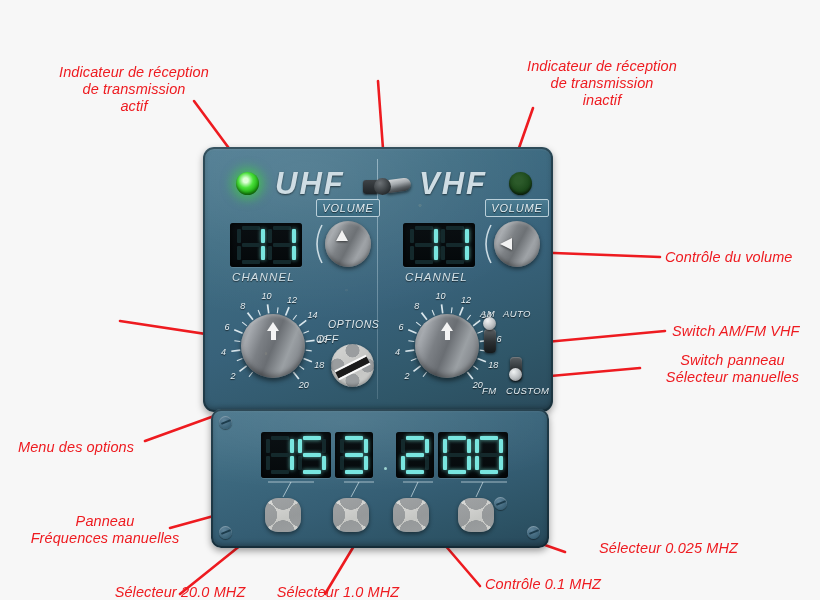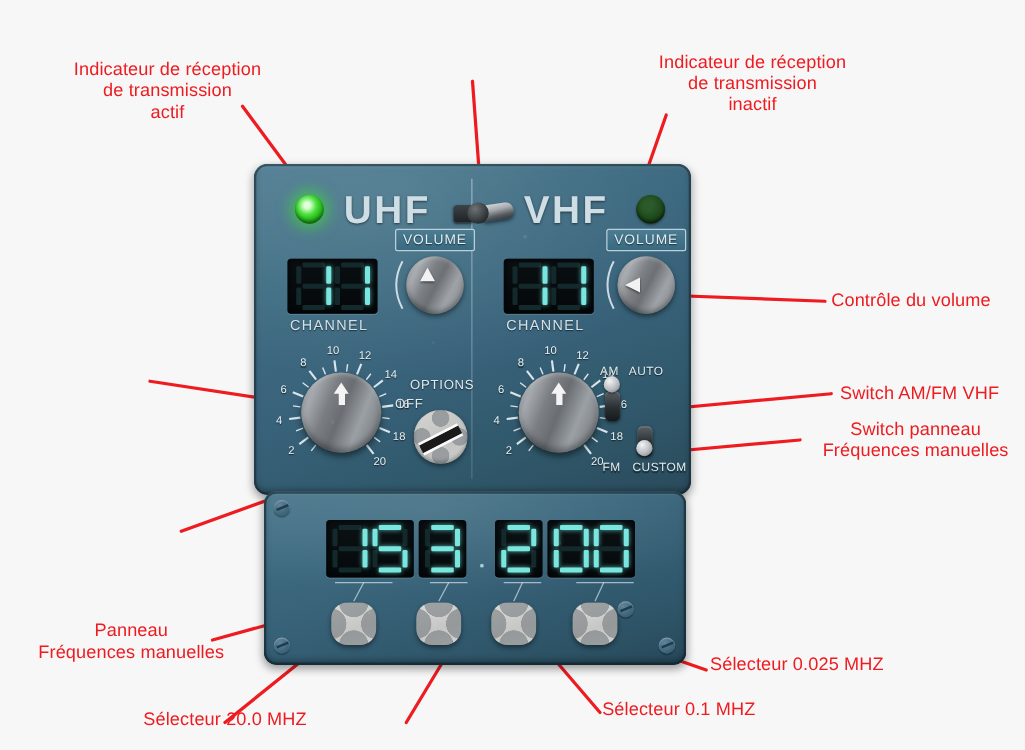--- a/index.html
+++ b/index.html
@@ -4,21 +4,21 @@
 <title>Radio Panel Annotated Diagram</title>
 <style>
   html,body{margin:0;padding:0;}
   body{
     width:820px;height:600px;
     background:#f7f7f7;
     font-family:"Liberation Sans", sans-serif;
     position:relative;
     overflow:hidden;
   }
-  #stage{position:absolute;left:0;top:0;width:820px;height:428px;}
+  #stage{position:absolute;left:0;top:16px;width:820px;height:428px;font-style:italic;}
 
   
   .callout{
     position:absolute;
     color:#ee1b20;
     font-size:14.5px;
     line-height:17px;
     white-space:pre-line;
     letter-spacing:.1px;
   }
@@ -316,26 +316,28 @@
 
   <div class="callout ctr" style="left:44px;top:48px;width:180px;">Indicateur de réception
 de transmission
 actif</div>
   <div class="callout ctr" style="left:508px;top:42px;width:188px;">Indicateur de réception
 de transmission
 inactif</div>
   <div class="callout lft" style="left:665px;top:233px;width:160px;">Contrôle du volume</div>
   <div class="callout lft" style="left:672px;top:307px;width:150px;">Switch AM/FM VHF</div>
   <div class="callout ctr" style="left:645px;top:336px;width:175px;">Switch panneau
-Fréquences manuelles</div>
+Sélecteur manuelles</div>
+  <div class="callout lft" style="left:18px;top:423px;width:160px;">Menu des options</div>
   <div class="callout ctr" style="left:20px;top:497px;width:170px;">Panneau
 Fréquences manuelles</div>
   <div class="callout ctr" style="left:100px;top:568px;width:160px;">Sélecteur 20.0 MHZ</div>
-  <div class="callout ctr" style="left:467px;top:560px;width:152px;">Sélecteur 0.1 MHZ</div>
-  <div class="callout lft" style="left:568px;top:524px;width:170px;">Sélecteur 0.025 MHZ</div>
+  <div class="callout ctr" style="left:262px;top:568px;width:152px;">Sélecteur 1.0 MHZ</div>
+  <div class="callout ctr" style="left:467px;top:560px;width:152px;">Contrôle 0.1 MHZ</div>
+  <div class="callout lft" style="left:568px;top:524px;width:170px;text-align:right;">Sélecteur 0.025 MHZ</div>
 
   <div id="radio">
     <div class="divider"></div>
 
     <div class="lamp on"></div>
     <div class="lamp off"></div>
 
     <div class="band-title" id="uhf-title">UHF</div>
     <div class="band-title" id="vhf-title">VHF</div>
 

